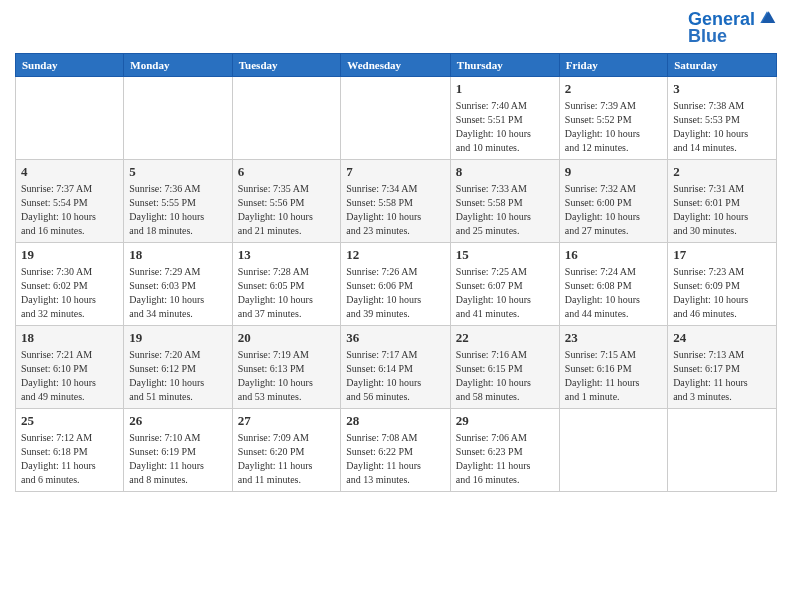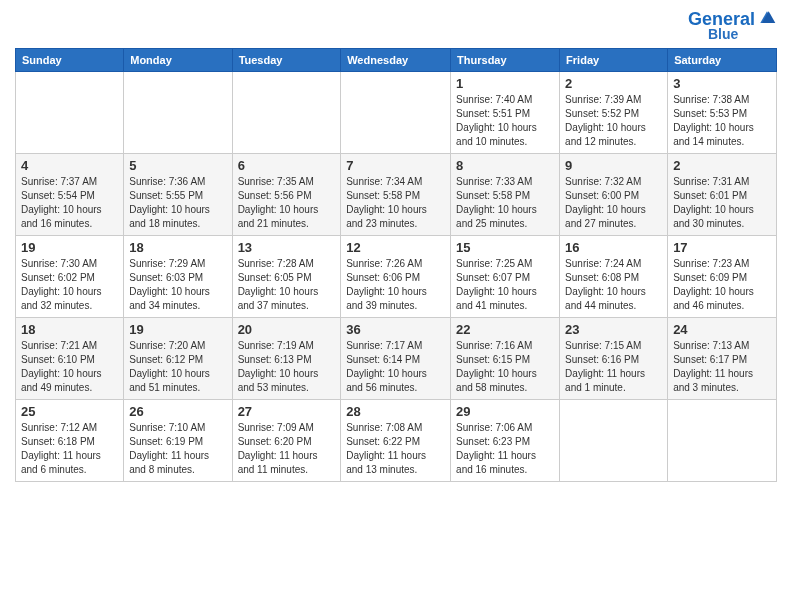--- a/index.html
+++ b/index.html
@@ -51,20 +51,21 @@
     }
     .subtitle {
       font-size: 14px;
       color: #555;
       margin-top: 2px;
     }
     table {
       width: 100%;
       border-collapse: collapse;
       font-size: 10px;
+      font-family: Liberation Serif, serif;
     }
     thead tr th {
       background-color: #2970c0;
       color: white;
       text-align: left;
       padding: 5px 6px;
       font-size: 11px;
       font-weight: bold;
       border: 1px solid #1a5aaa;
     }
@@ -104,21 +105,21 @@
       <div>
         <div style="display:flex;align-items:center;">
           <span class="logo-text">
             <span>General</span>
           </span>
           <svg class="logo-icon" viewBox="0 0 24 24">
             <polygon points="4,18 12,4 20,18" fill="#2970c0"></polygon>
             <polygon points="10,18 18,4 26,18" fill="#1a5aaa" transform="translate(-4,0)"></polygon>
           </svg>
         </div>
-        <div style="font-size:14px;font-weight:bold;color:#2970c0;margin-top:-4px;margin-left:20px;">
+        <div style="font-size:18px;font-weight:bold;color:#2970c0;margin-top:-4px;">
           <span>Blue</span>
         </div>
       </div>
     </div>
     <div class="title-section">
       <div class="month-title"></div>
       <div class="subtitle"></div>
     </div>
   </div>
 

